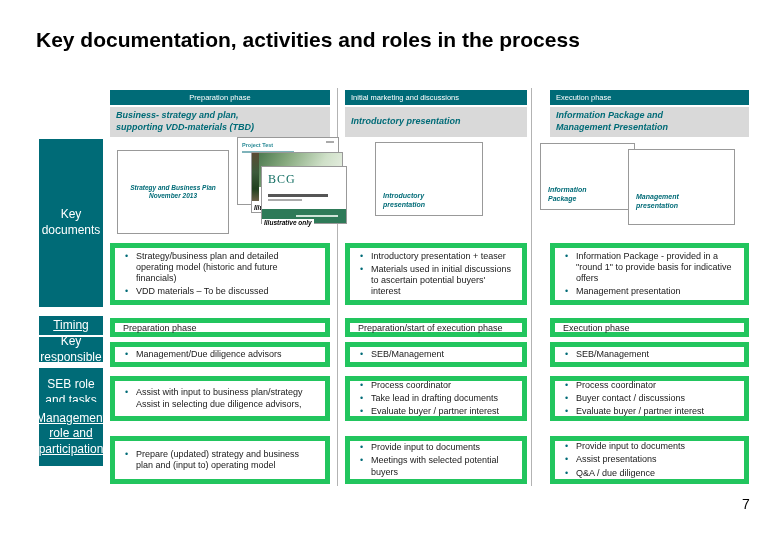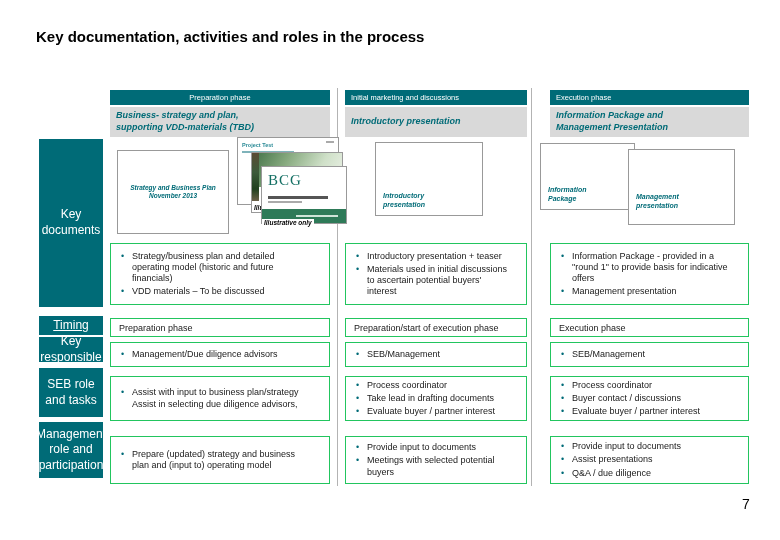--- a/index.html
+++ b/index.html
@@ -1,19 +1,19 @@
 <!DOCTYPE html>
 <html><head>
 <meta charset="utf-8">
 <style>
   html,body{margin:0;padding:0;background:#fff;}
   .slide{position:relative;width:780px;height:540px;background:#ffffff;
          font-family:"Liberation Sans",sans-serif;overflow:hidden;}
 
-  .page-title{position:absolute;left:36px;top:28px;font-size:15px;font-weight:bold;color:#000;}
+  .page-title{position:absolute;left:36px;top:28px;font-size:21px;font-weight:bold;color:#000;}
 
   
   .col1{left:110px;width:220px;}
   .col2{left:345px;width:182px;}
   .col3{left:538px;width:199px;margin-left:12px;}
 
   
   .hdr{position:absolute;top:90px;height:15px;background:#006b77;color:#fff;
        font-size:7.5px;display:flex;align-items:center;box-sizing:border-box;}
   .hdr.center{justify-content:center;}
@@ -30,24 +30,24 @@
   .vsep{position:absolute;top:88px;height:398px;width:1px;background:#b3b3b3;}
 
   
   .side{position:absolute;left:39px;width:64px;background:#006b77;color:#fff;
         font-size:12px;line-height:1.3;display:flex;align-items:center;
         justify-content:center;text-align:center;}
   .side-kd{top:139px;height:168px;}
   .side-timing{top:316px;height:19px;text-decoration:underline;}
   .side-kr{top:337px;height:25px;}
   .side-seb{top:368px;height:49px;}
-  .side-mg{top:422px;height:56px;}
-
-  
-  .bbox{position:absolute;border:1px solid #22c55e;background:#fff;box-sizing:border-box;}
+  .side-mg{top:402px;height:64px;text-decoration:underline;}
+
+  
+  .bbox{position:absolute;border:5px solid #22c55e;background:#fff;box-sizing:border-box;}
   .kd-box{top:243px;height:62px;}
   .timing-box{top:318px;height:19px;display:flex;align-items:center;
               padding-left:8px;font-size:9px;color:#1a1a1a;}
   .kr-box{top:342px;height:25px;}
   .seb-box{top:376px;height:45px;}
   .mg-box{top:436px;height:48px;}
 
   ul.bl{margin:0;padding:0 4px 0 8px;list-style:none;height:100%;
         display:flex;flex-direction:column;justify-content:center;}
   ul.bl li{position:relative;padding-left:13px;font-size:9px;color:#1a1a1a;
@@ -74,21 +74,21 @@
 
   
   .cardC{left:251px;top:152px;width:92px;height:61px;}
   .cardC .photo{position:absolute;left:0;top:0;right:0;height:34px;
         background:linear-gradient(120deg,#3f6f45 0%,#86a97e 35%,#cfe0c8 70%,#eef3ea 100%);}
   .cardC .strip{position:absolute;left:0;top:0;width:7px;height:48px;
         background:linear-gradient(#5a4a32,#3c5a3a 40%,#20401f 75%,#6b6048);}
 
   
   .cardD{left:261px;top:166px;width:86px;height:58px;padding:5px 6px 0 6px;}
-  .bcg-logo{font-family:"Liberation Serif",serif;color:#136f63;font-size:15px;
+  .bcg-logo{font-family:"Liberation Serif",serif;color:#136f63;font-size:12px;
             letter-spacing:1px;}
   .cardD .t1{height:3px;background:#555;width:60px;margin-top:7px;}
   .cardD .t2{height:2px;background:#aaa;width:34px;margin-top:2px;}
   .cardD .t3{height:2px;background:#999;width:22px;margin-top:9px;}
   .cardD .greenbar{position:absolute;left:0;right:0;bottom:0;height:14px;
             background:#2e7a58;}
   .cardD .greenbar .gline{position:absolute;right:8px;top:6px;width:42px;height:2px;background:#cfe4d8;}
 
   
   .cardI{left:375px;top:142px;width:108px;height:74px;}

